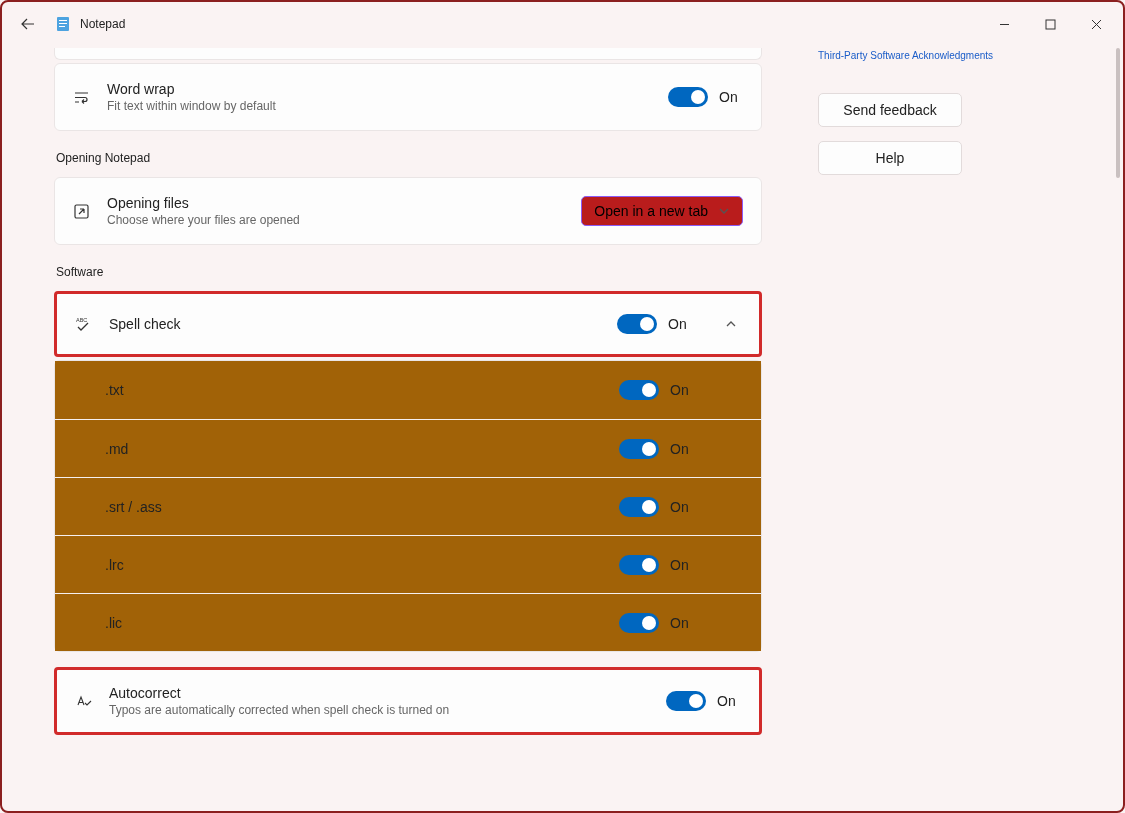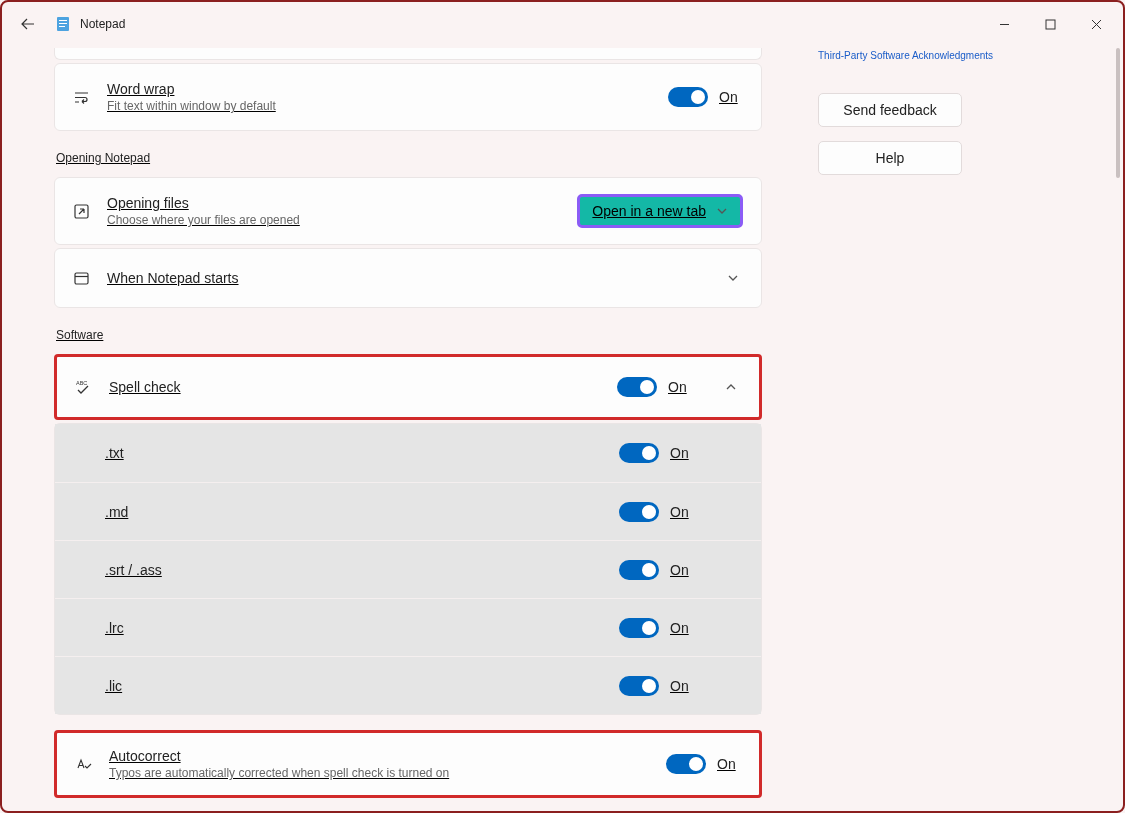--- a/index.html
+++ b/index.html
@@ -9,45 +9,45 @@
 .back-btn { width: 44px; height: 44px; display:flex; align-items:center; justify-content:center; cursor:pointer; }
 .back-btn svg { width:16px; height:16px; }
 .app-icon { width:18px; height:18px; margin: 0 8px 0 4px; display:flex; align-items:center; justify-content:center; }
 .app-icon svg { width:16px; height:16px; }
 .app-title { font-size: 12px; color:#222; }
 .win-controls { margin-left:auto; display:flex; }
 .win-btn { width:46px; height:32px; display:flex; align-items:center; justify-content:center; cursor:pointer; }
 .win-btn svg { width:11px; height:11px; }
 
 .content-wrap { display:flex; height: calc(100% - 44px); }
-.main { flex: 0 0 760px; padding: 0 0 0 52px; overflow-y:auto; height:100%;text-decoration:underline; }
+.main { flex: 0 0 760px; padding: 0 0 0 52px; overflow-y:auto; height:100%; }
 .aside { flex: 1; padding: 0 20px 0 56px; }
 
 .card { background:#fdfdfd; border:1px solid #eae5e5; border-radius:6px; margin-bottom:3px; }
 .card-row { display:flex; align-items:center; padding: 14px 18px; min-height:66px; }
 .row-icon { width:28px; display:flex; align-items:center; justify-content:flex-start; margin-right:6px; }
 .row-icon svg { width:17px; height:17px; }
 .row-text { flex:1; }
 .row-title { font-size:14px; color:#222; }
 .row-sub { font-size:12px; color:#666; margin-top:2px; }
 .row-ctrl { display:flex; align-items:center; gap:11px; }
 
 .section-head { font-size:12px; color:#222; margin: 20px 0 12px 2px; }
 
 .toggle { position:relative; width:40px; height:20px; background:#0067c0; border-radius:10px; cursor:pointer; }
 .toggle .knob { position:absolute; right:3px; top:3px; width:14px; height:14px; background:#fff; border-radius:50%; }
 .toggle-label { font-size:14px; color:#222; min-width:24px; }
 
-.dropdown { display:flex; align-items:center; gap:10px; background:#14b8a6; border:3px solid #8b5cf6; border-radius:5px; padding: 6px 12px; font-size:14px; cursor:pointer; }
+.dropdown { display:flex; align-items:center; gap:10px; background:#b91c1c; border:1px solid #8b5cf6; border-radius:5px; padding: 6px 12px; font-size:14px; cursor:pointer; }
 .dropdown svg { width:12px; height:12px; }
 
 .chev { width:20px; display:flex; align-items:center; justify-content:center; }
 .chev svg { width:12px; height:12px; }
 
-.sub-row { display:flex; align-items:center; padding: 16px 18px 16px 50px; border-top:1px solid #f5efef; background:#e5e5e5; min-height:58px; }
+.sub-row { display:flex; align-items:center; padding: 16px 18px 16px 50px; border-top:1px solid #f5efef; background:#a16207; min-height:58px; }
 .sub-label { flex:1; font-size:14px; color:#222; }
 
 .highlight { border: 3px solid #d12a2a; border-radius:4px; }
 
 .top-empty { height: 12px; background:#fdfdfd; border:1px solid #eae5e5; border-radius:0 0 6px 6px; border-top:none; margin-bottom:3px; }
 
 .link { color:#1a5cc8; font-size:10px; cursor:pointer; }
 .side-btn { background:#fdfdfd; border:1px solid #e2dbdb; border-radius:5px; padding:8px 0; font-size:14px; color:#222; cursor:pointer; width:144px; text-align:center; margin-top:14px; display:block; }
 .scrollbar-thumb { position:absolute; right:3px; top:46px; width:4px; height:130px; background:#c9c0c0; border-radius:3px; }
 
@@ -133,38 +133,20 @@
           <div class="dropdown">
             <span>Open in a new tab</span>
             <svg viewBox="0 0 12 12" fill="none" stroke="#555" stroke-width="1.3">
                 <path d="M2 4l4 4 4-4"></path>
               </svg>
           </div>
         </div>
       </div>
     </div>
 
-    <div class="card">
-      <div class="card-row" style="min-height:58px;">
-        <div class="row-icon">
-          <svg viewBox="0 0 17 17" fill="none" stroke="#333" stroke-width="1.2">
-              <rect x="2" y="3" width="13" height="11" rx="1.5"></rect>
-              <path d="M2 6.5h13"></path>
-            </svg>
-        </div>
-        <div class="row-text">
-          <div class="row-title">When Notepad starts</div>
-        </div>
-        <div class="chev">
-          <svg viewBox="0 0 12 12" fill="none" stroke="#555" stroke-width="1.3">
-              <path d="M2 4l4 4 4-4"></path>
-            </svg>
-        </div>
-      </div>
-    </div>
 
     <div class="section-head">Software</div>
 
     <div class="card highlight" style="">
       <div class="card-row" style="min-height:60px;">
         <div class="row-icon">
           <svg viewBox="0 0 17 17" fill="none" stroke="#333" stroke-width="1">
               <text x="1" y="6" font-size="5.5" fill="#333" stroke="none">ABC</text>
               <path d="M3 11l3 3 7-7" stroke-width="1.3"></path>
             </svg>

